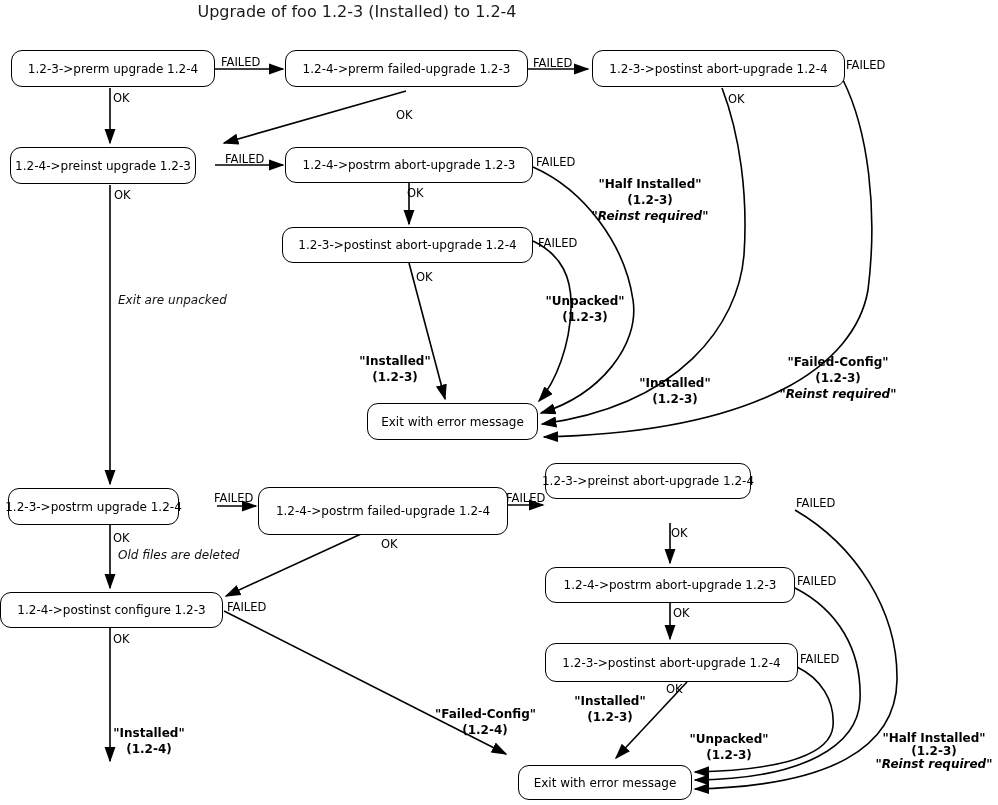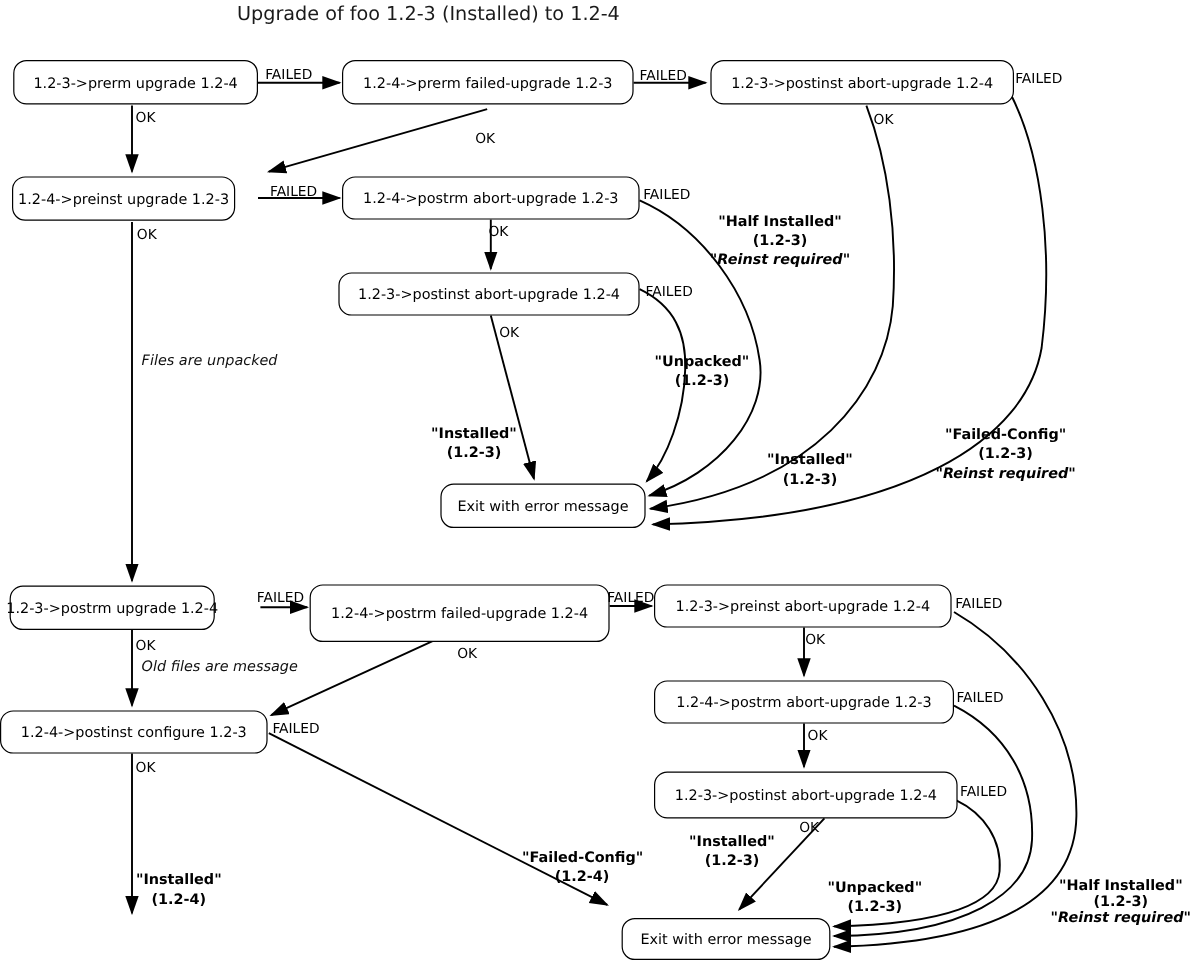--- a/index.html
+++ b/index.html
@@ -62,21 +62,21 @@
 
   <div class="node" style="left:11px;top:50px;width:204px;height:37px">1.2-3-&gt;prerm upgrade 1.2-4</div>
   <div class="node" style="left:285px;top:50px;width:243px;height:37px">1.2-4-&gt;prerm failed-upgrade 1.2-3</div>
   <div class="node" style="left:592px;top:50px;width:253px;height:37px">1.2-3-&gt;postinst abort-upgrade 1.2-4</div>
   <div class="node" style="left:10px;top:147px;width:186px;height:37px">1.2-4-&gt;preinst upgrade 1.2-3</div>
   <div class="node" style="left:285px;top:147px;width:248px;height:36px">1.2-4-&gt;postrm abort-upgrade 1.2-3</div>
   <div class="node" style="left:282px;top:227px;width:251px;height:36px">1.2-3-&gt;postinst abort-upgrade 1.2-4</div>
   <div class="node" style="left:367px;top:403px;width:171px;height:37px">Exit with error message</div>
   <div class="node" style="left:8px;top:488px;width:171px;height:37px">1.2-3-&gt;postrm upgrade 1.2-4</div>
   <div class="node" style="left:258px;top:487px;width:250px;height:48px">1.2-4-&gt;postrm failed-upgrade 1.2-4</div>
-  <div class="node" style="left:545px;top:487px;width:248px;height:36px">1.2-3-&gt;preinst abort-upgrade 1.2-4</div>
+  <div class="node" style="left:545px;top:463px;width:206px;height:36px">1.2-3-&gt;preinst abort-upgrade 1.2-4</div>
   <div class="node" style="left:0px;top:592px;width:223px;height:36px">1.2-4-&gt;postinst configure 1.2-3</div>
   <div class="node" style="left:545px;top:567px;width:250px;height:36px">1.2-4-&gt;postrm abort-upgrade 1.2-3</div>
   <div class="node" style="left:545px;top:643px;width:253px;height:39px">1.2-3-&gt;postinst abort-upgrade 1.2-4</div>
   <div class="node" style="left:518px;top:765px;width:174px;height:35px">Exit with error message</div>
 
   <div class="elabel" style="left:221px;top:55px">FAILED</div>
   <div class="elabel" style="left:533px;top:56px">FAILED</div>
   <div class="elabel" style="left:846px;top:58px">FAILED</div>
   <div class="elabel" style="left:113px;top:91px">OK</div>
   <div class="elabel" style="left:396px;top:108px">OK</div>
@@ -137,16 +137,16 @@
   <div class="state" style="left:679px;top:731px;width:100px">
     <div>"Unpacked"</div>
     <div>(1.2-3)</div>
   </div>
   <div class="state tight" style="left:869px;top:732px;width:130px">
     <div>"Half Installed"</div>
     <div>(1.2-3)</div>
     <div class="reinst">"Reinst required"</div>
   </div>
 
-  <div class="note" style="left:118px;top:293px">Files are unpacked</div>
-  <div class="note" style="left:118px;top:548px">Old files are message</div>
+  <div class="note" style="left:118px;top:293px">Exit are unpacked</div>
+  <div class="note" style="left:118px;top:548px">Old files are deleted</div>
 
 </div>
 
 </body></html>

